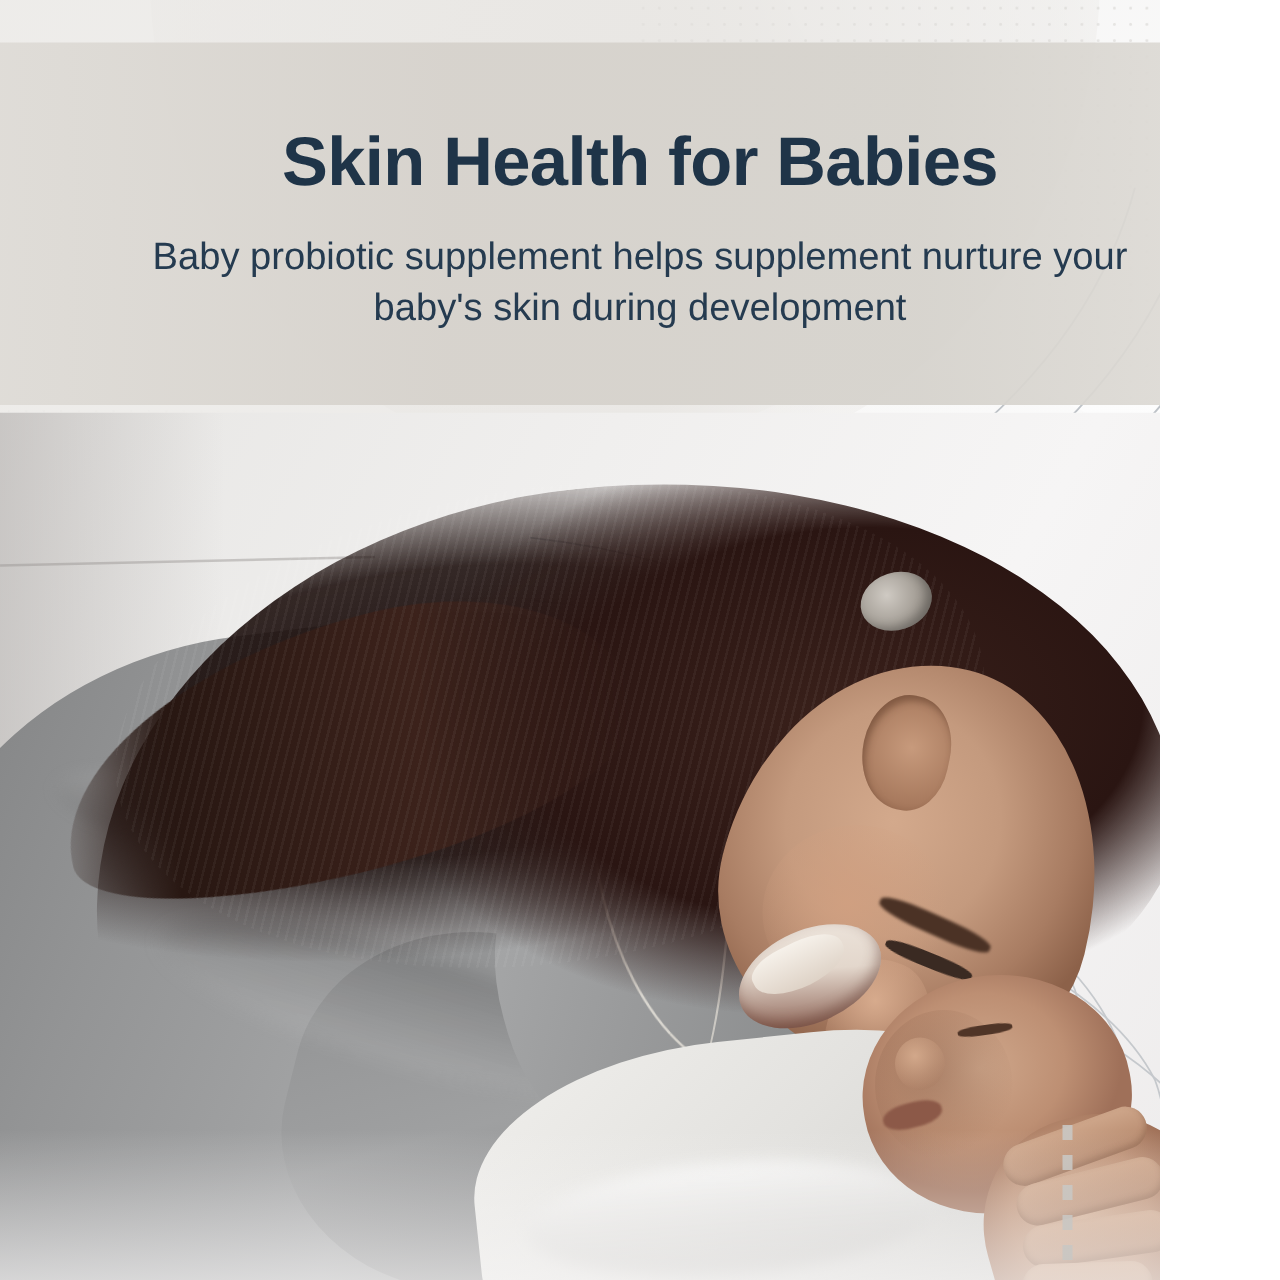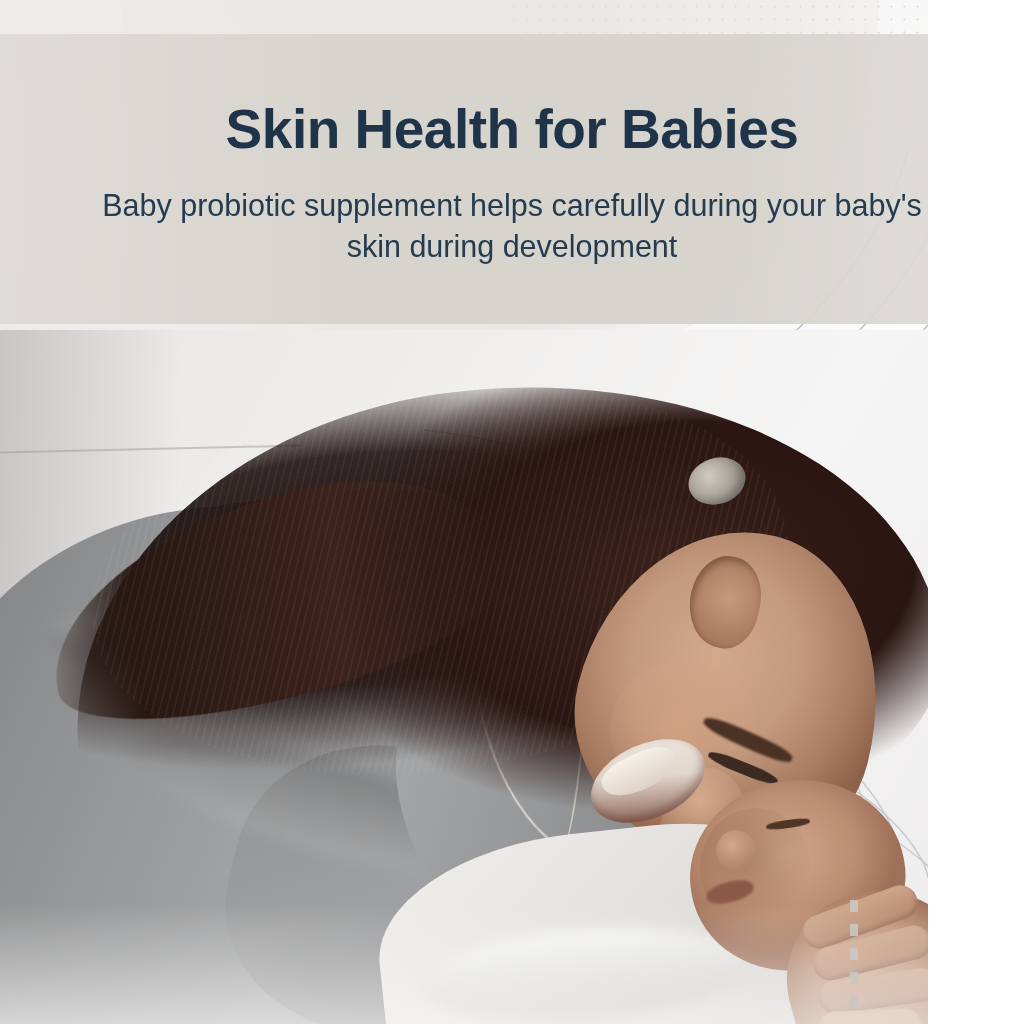--- a/index.html
+++ b/index.html
@@ -510,21 +510,21 @@
         <path d="M150 760 C 150 575, 230 445, 400 362 C 560 282, 690 192, 740 25"></path>
         <path d="M205 760 C 205 585, 285 458, 450 378 C 605 300, 735 215, 788 45"></path>
         <path d="M260 760 C 260 595, 340 472, 500 394 C 650 318, 780 238, 835 65"></path>
         <path d="M315 760 C 315 605, 395 486, 550 410 C 695 336, 825 260, 882 85"></path>
       </g>
     </svg>
   </div>
 
   <div class="headline-band">
     <h1 class="title">Skin Health for Babies</h1>
-    <p class="subtitle">Baby probiotic supplement helps carefully during your baby's skin during development</p>
+    <p class="subtitle">Baby probiotic supplement helps supplement nurture your baby's skin during development</p>
   </div>
 
   <div class="photo">
     <div class="wall"></div>
     <div class="wall-shadow-left"></div>
     <div class="wall-line"></div>
 
     <div class="contours-low">
       <svg width="640" height="620" viewBox="0 0 640 620" fill="none">
         <g stroke="#aeb4ba" stroke-width="1.4" fill="none" opacity="0.8">

